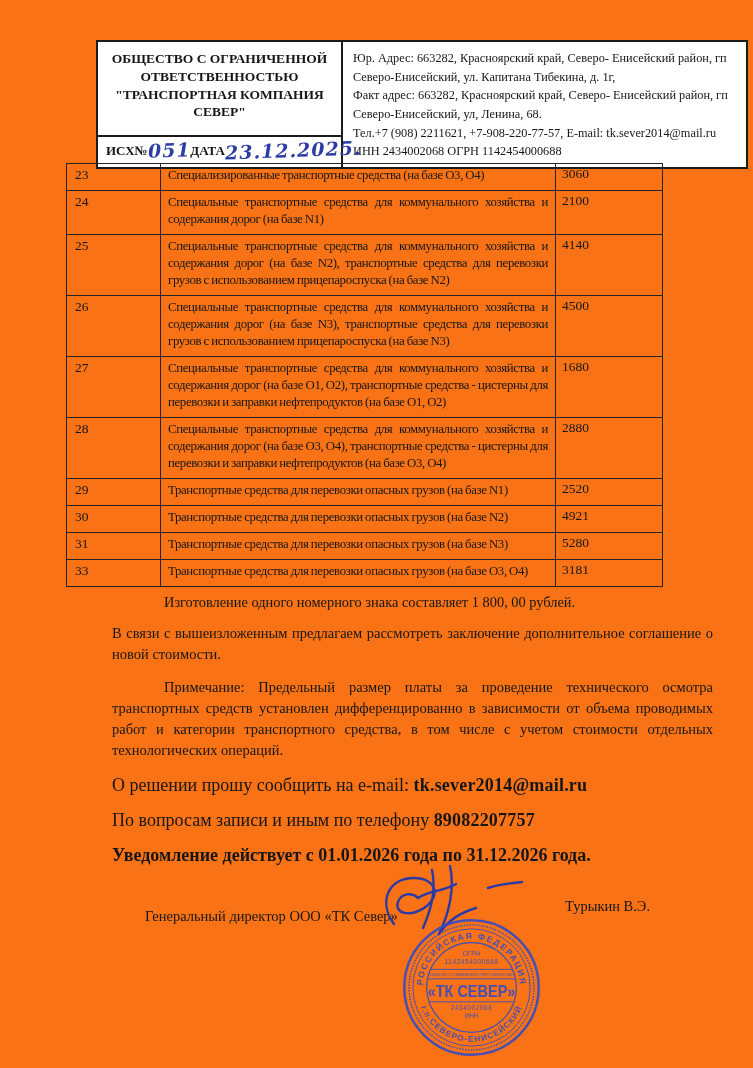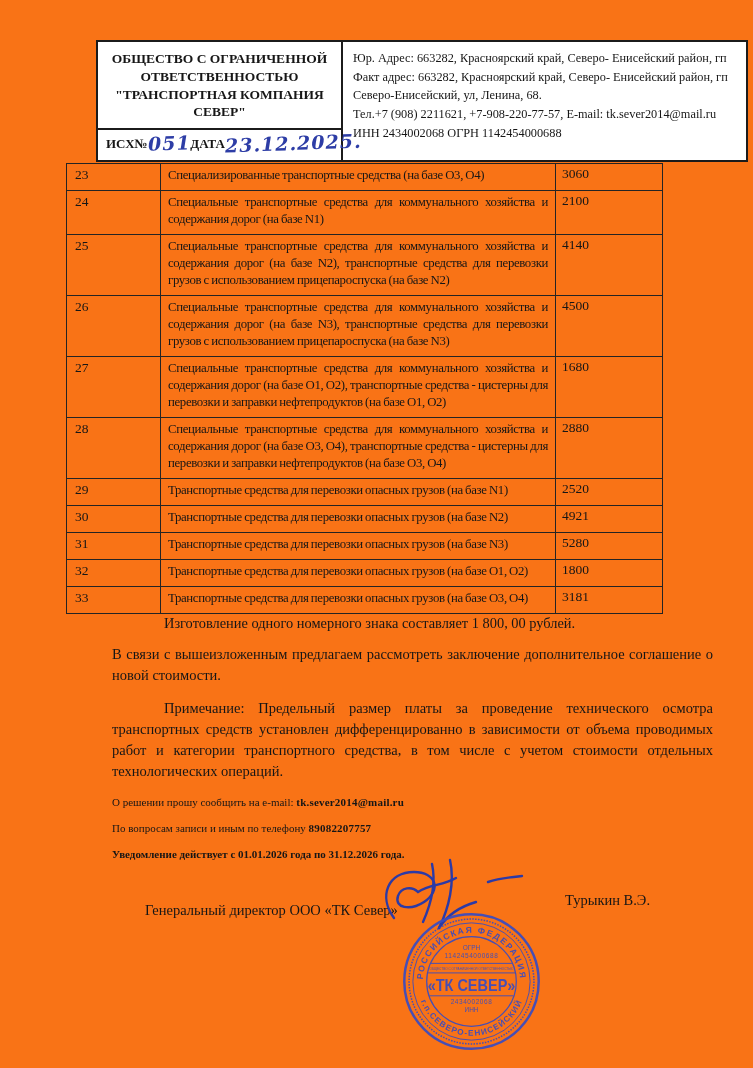--- a/index.html
+++ b/index.html
@@ -41,24 +41,24 @@
     margin-left:66px; width:596px; border-collapse:collapse; table-layout:fixed;
     font-size:12.8px;
   }
   table.price-table td { border:1.6px solid #242424; vertical-align:top; box-sizing:border-box; }
   td.c-num   { width:94px;  padding:3px 8px 6px; font-size:13.5px; }
   td.c-desc  { width:395px; padding:3px 7px 6px; text-align:justify; line-height:17px;
                letter-spacing:-0.35px; word-spacing:-0.5px; }
   td.c-price { width:107px; padding:2px 6px 6px; font-size:13.5px; }
 
   
-  .plate-line { margin:1px 0 0 112px; width:601px; font-size:14.4px; text-indent:52px; }
+  .plate-line { margin:7px 0 0 112px; width:601px; font-size:14.4px; text-indent:52px; }
   .para { margin:12px 0 0 112px; width:601px; font-size:14.5px; line-height:1.45; text-align:justify; }
   .para.indent { text-indent:52px; }
-  .line { margin:14px 0 0 112px; width:601px; font-size:11px; }
+  .line { margin:14px 0 0 112px; width:601px; font-size:18px; }
   .line b { letter-spacing:0.2px; }
   .validity { font-weight:bold; }
 
   
   .sig-block { position:relative; margin-top:8px; height:245px; }
   .director-title { position:absolute; left:112px; top:34px; font-size:14.5px;margin-left:33px; }
   .director-name  { position:absolute; left:565px; top:24px; font-size:14.5px; }
   .signature-svg  { position:absolute; left:368px; top:-12px; width:168px; height:92px; }
   .stamp-svg      { position:absolute; left:400px; top:42px; width:143px; height:143px; opacity:0.93; }
 </style>
@@ -72,20 +72,21 @@
       <div class="company-name">ОБЩЕСТВО С ОГРАНИЧЕННОЙ ОТВЕТСТВЕННОСТЬЮ "ТРАНСПОРТНАЯ КОМПАНИЯ СЕВЕР"</div>
       <div class="isx-row">
         <span>ИСХ№</span>
         <span class="hw">051</span>
         <span>ДАТА</span>
         <span class="hw">23.12.2025.</span>
       </div>
     </div>
     <div class="hdr-right">
       <div>Юр. Адрес: 663282, Красноярский край, Северо- Енисейский район, гп</div>
+      <div>Северо-Енисейский, ул. Капитана Тибекина, д. 1г,</div>
       <div>Факт адрес: 663282, Красноярский край, Северо- Енисейский район, гп</div>
       <div>Северо-Енисейский, ул, Ленина, 68.</div>
       <div>Тел.+7 (908) 2211621, +7-908-220-77-57, E-mail: tk.sever2014@mail.ru</div>
       <div>ИНН 2434002068 ОГРН 1142454000688</div>
     </div>
   </div>
 
   <div class="content">
 
     <table class="price-table">
@@ -127,25 +128,20 @@
         </tr>
         <tr>
           <td class="c-num">30</td>
           <td class="c-desc">Транспортные средства для перевозки опасных грузов (на базе N2)</td>
           <td class="c-price">4921</td>
         </tr>
         <tr>
           <td class="c-num">31</td>
           <td class="c-desc">Транспортные средства для перевозки опасных грузов (на базе N3)</td>
           <td class="c-price">5280</td>
-        </tr>
-        <tr>
-          <td class="c-num">32</td>
-          <td class="c-desc">Транспортные средства для перевозки опасных грузов (на базе О1, О2)</td>
-          <td class="c-price">1800</td>
         </tr>
         <tr>
           <td class="c-num">33</td>
           <td class="c-desc">Транспортные средства для перевозки опасных грузов (на базе О3, О4)</td>
           <td class="c-price">3181</td>
         </tr>
       </tbody>
     </table>
 
     <div class="plate-line">Изготовление одного номерного знака составляет 1 800, 00 рублей.</div>

